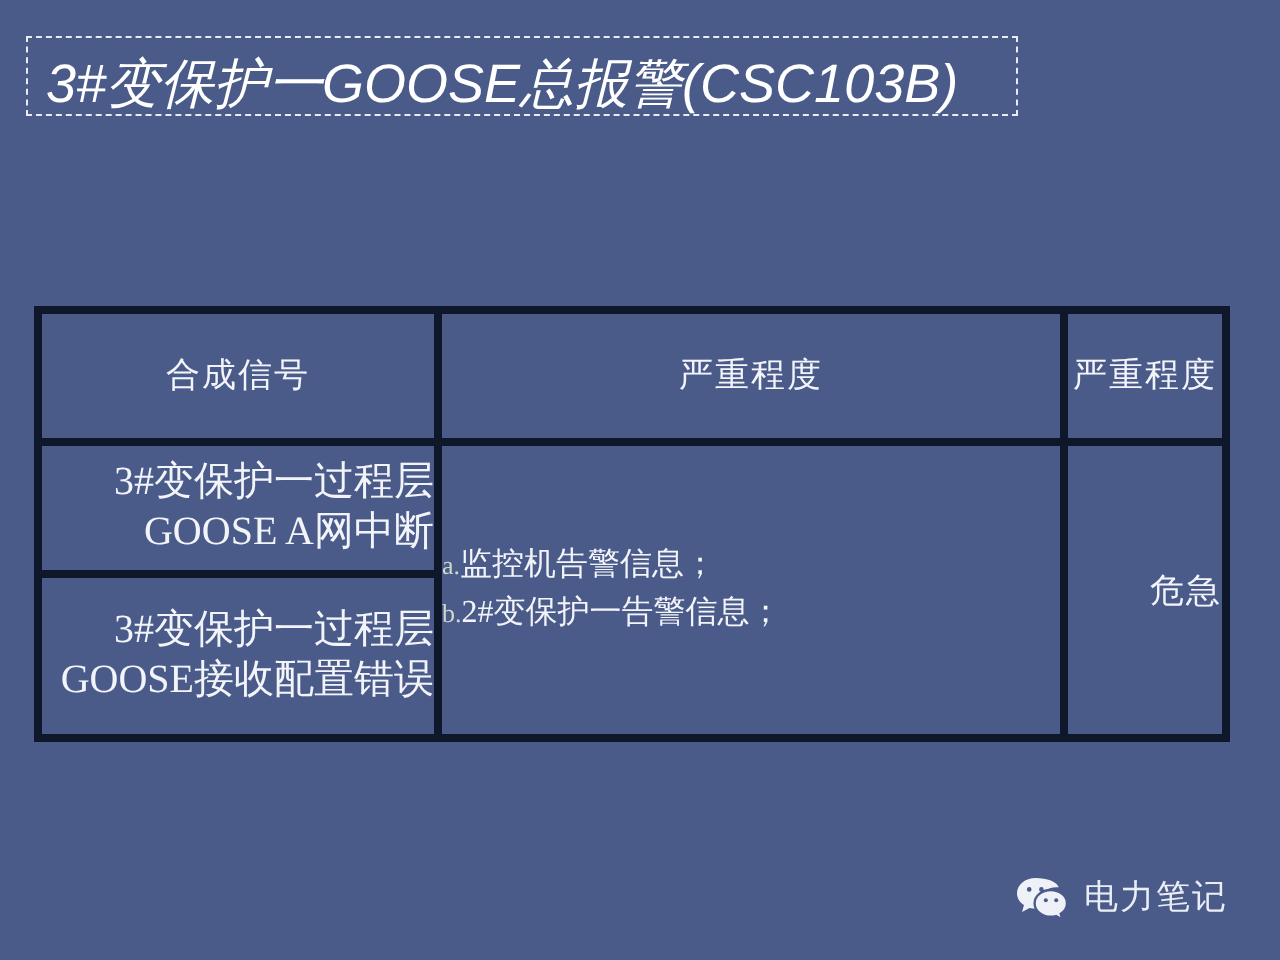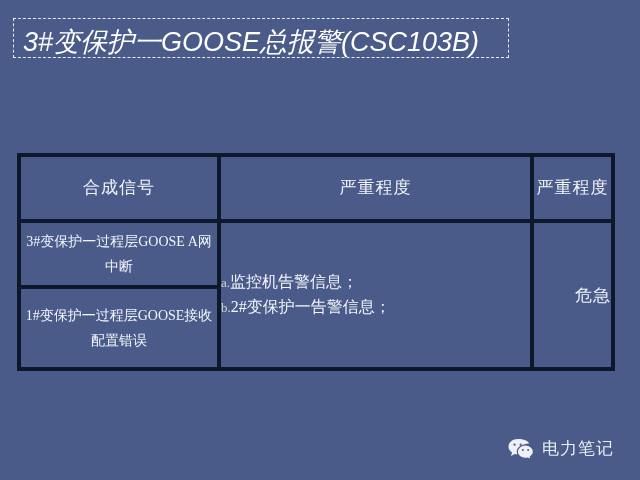--- a/index.html
+++ b/index.html
@@ -67,23 +67,23 @@
   }
   .hdr-sev {
     text-align: center;
     font-size: 17px;
     line-height: 24px;
     letter-spacing: 1px;
     padding: 0 10px;
   }
 
   .signal-cell {
-    font-size: 14px;
+    font-size: 20px;
     line-height: 25px;
-    text-align: center;
+    text-align: right;
     padding: 6px 4px 6px 6px;
     vertical-align: top;
   }
   .row-a .signal-cell { height: 62px; }
   .row-b .signal-cell { height: 78px; }
 
   .device-cell {
     font-size: 16px;
     line-height: 24px;
     text-align: left;
@@ -151,21 +151,21 @@
         <div class="device-line">
           <span class="marker">a.</span><span>监控机告警信息；</span>
         </div>
         <div class="device-line">
           <span class="marker">b.</span><span>2#变保护一告警信息；</span>
         </div>
       </td>
       <td class="severity-cell" rowspan="2">危急</td>
     </tr>
     <tr class="row-b">
-      <td class="signal-cell">1#变保护一过程层GOOSE接收配置错误</td>
+      <td class="signal-cell">3#变保护一过程层GOOSE接收配置错误</td>
     </tr>
   </tbody>
 </table>
 
 <div id="watermark">
   <span>
     <svg id="wechat-icon" viewBox="0 0 52 44" xmlns="http://www.w3.org/2000/svg" aria-hidden="true">
       <path d="M19.5 2C9.3 2 1 8.8 1 17.2c0 4.8 2.7 9.1 7 11.9L6 36l7.6-4.1c1.9.5 3.9.8 5.9.8 1 0 2-.1 2.9-.2-.6-1.6-.9-3.3-.9-5 0-9 8.6-16.3 19.2-16.3.7 0 1.3 0 2 .1C41 5.9 31.2 2 19.5 2z" fill="#eef1f7"></path>
       <path d="M51 27.4C51 20 43.7 14 34.8 14S18.6 20 18.6 27.4s7.3 13.4 16.2 13.4c1.8 0 3.6-.3 5.2-.7l6.4 3.4-1.7-5.8c3.8-2.4 6.3-6.2 6.3-10.3z" fill="#eef1f7" stroke="#4a5b8a" stroke-width="2.4"></path>
       <circle cx="13.2" cy="13.4" r="2.3" fill="#4a5b8a"></circle>

